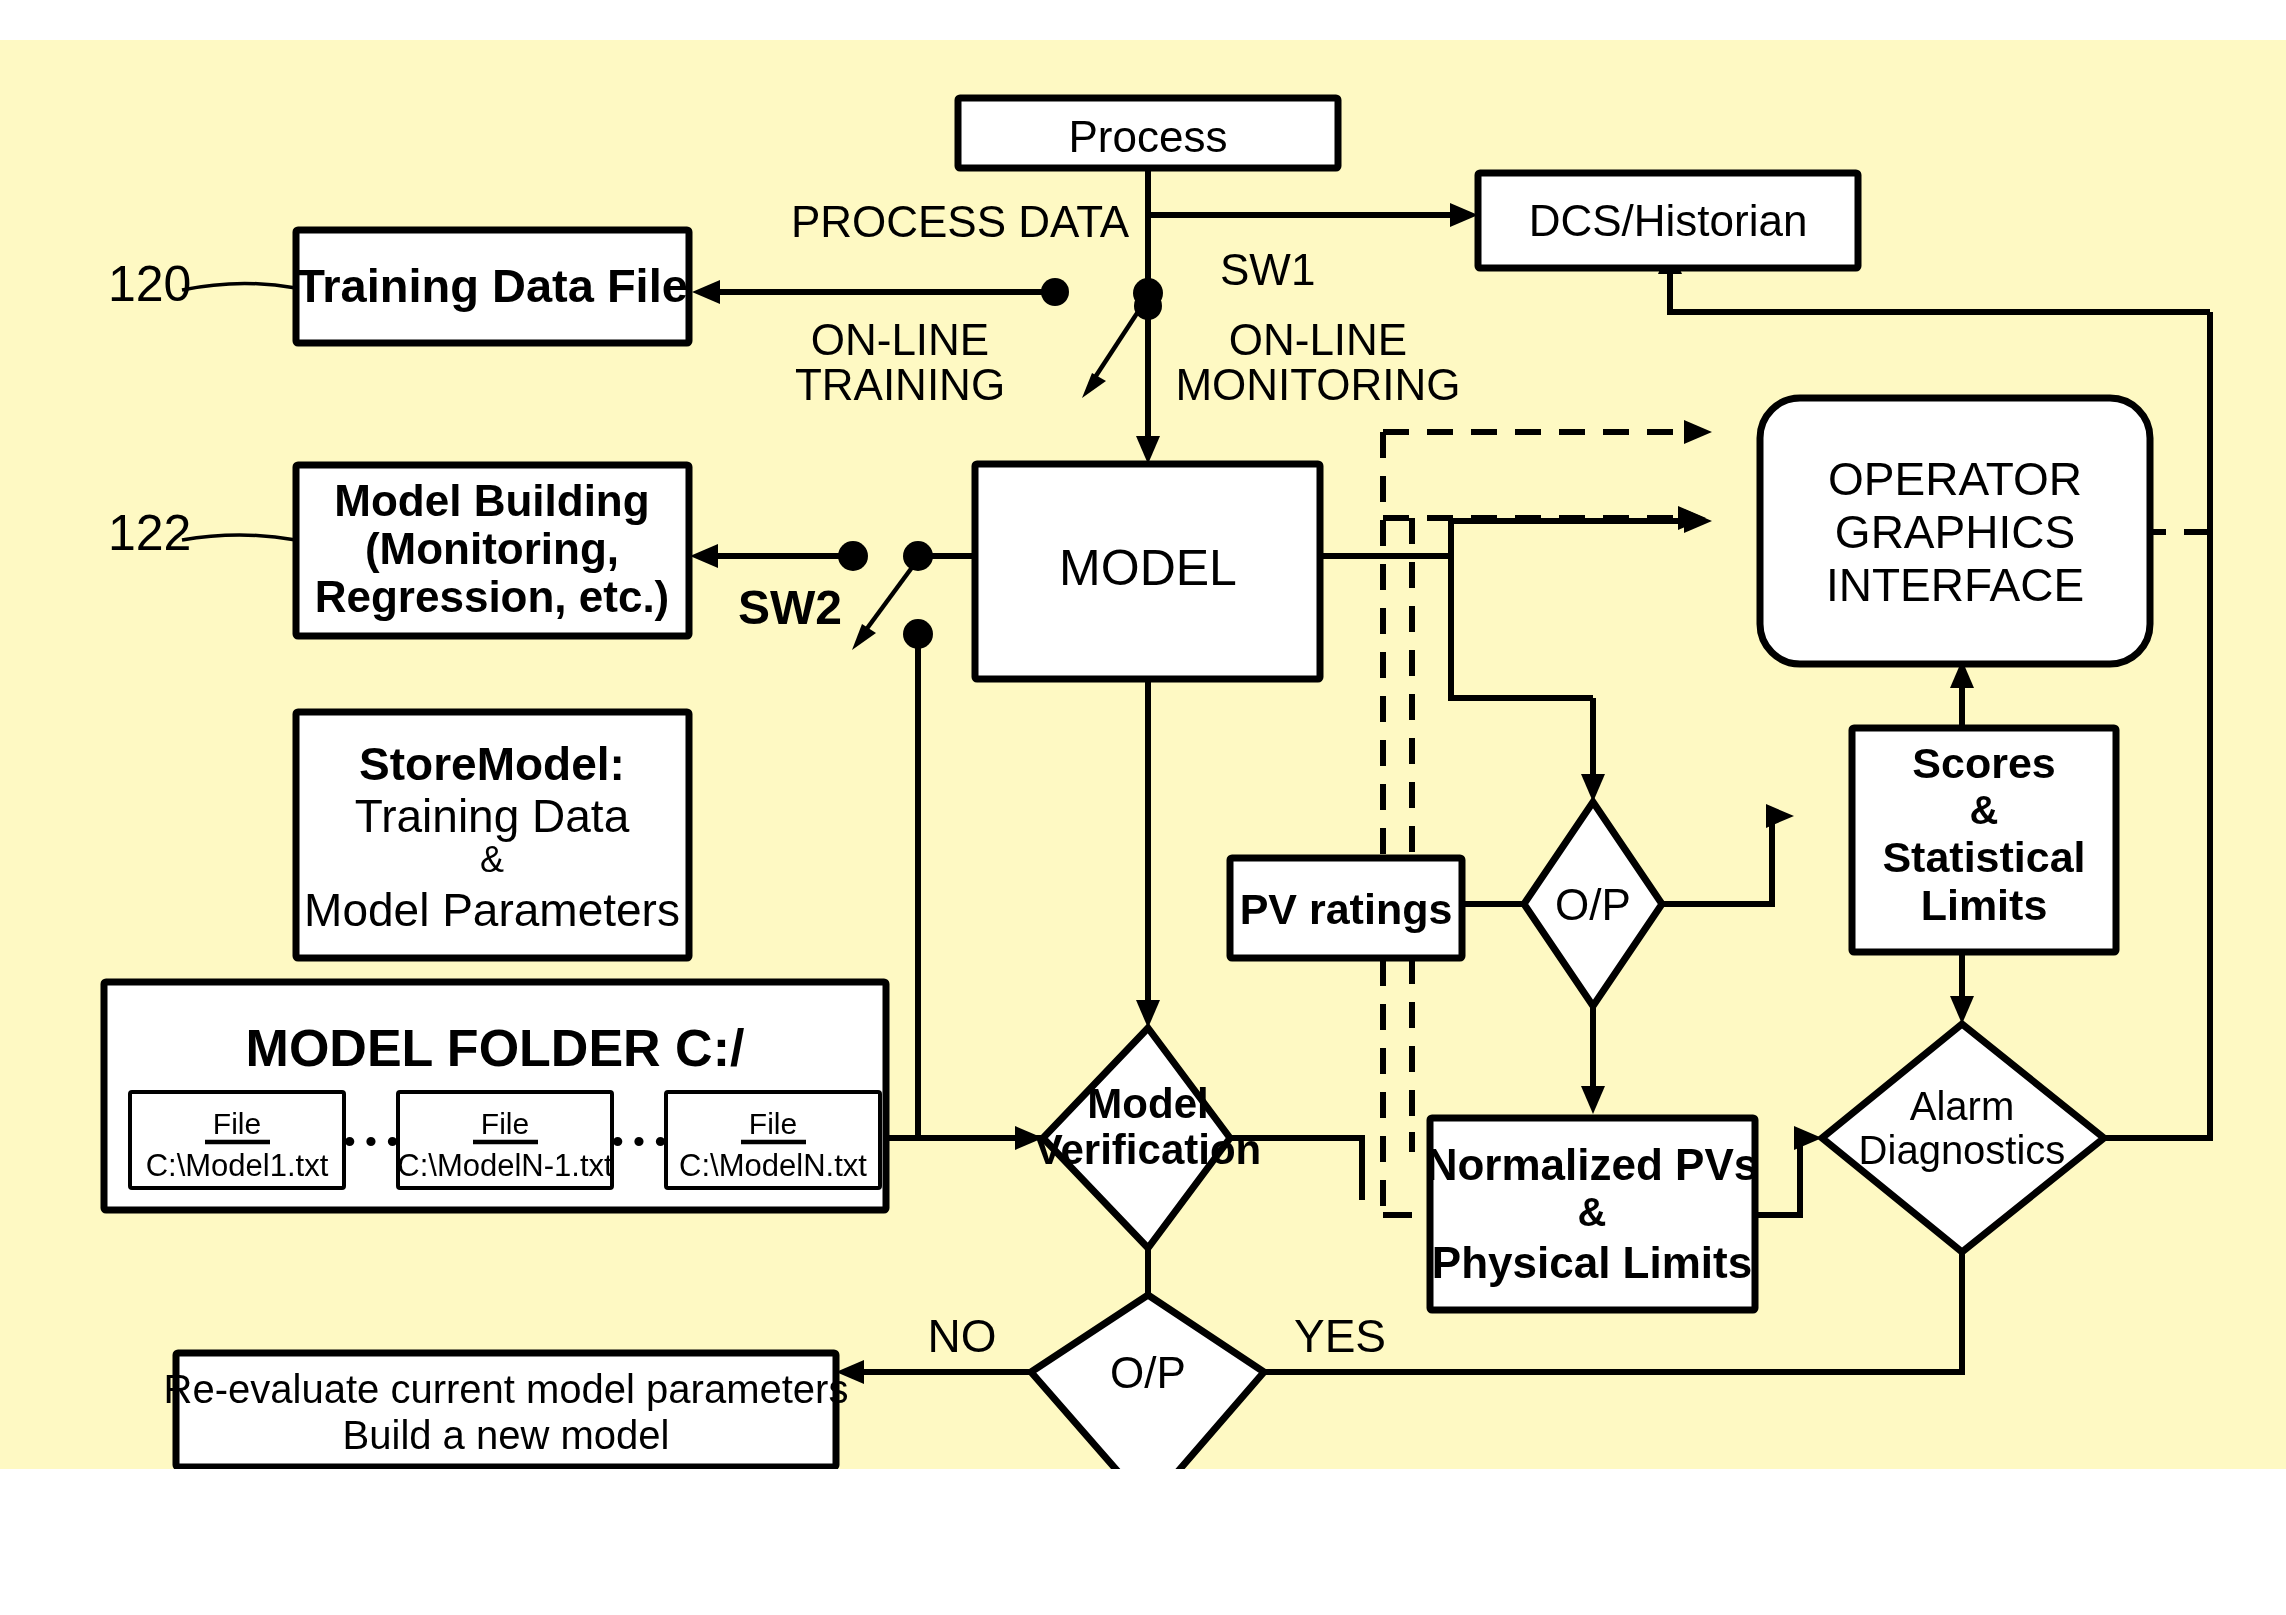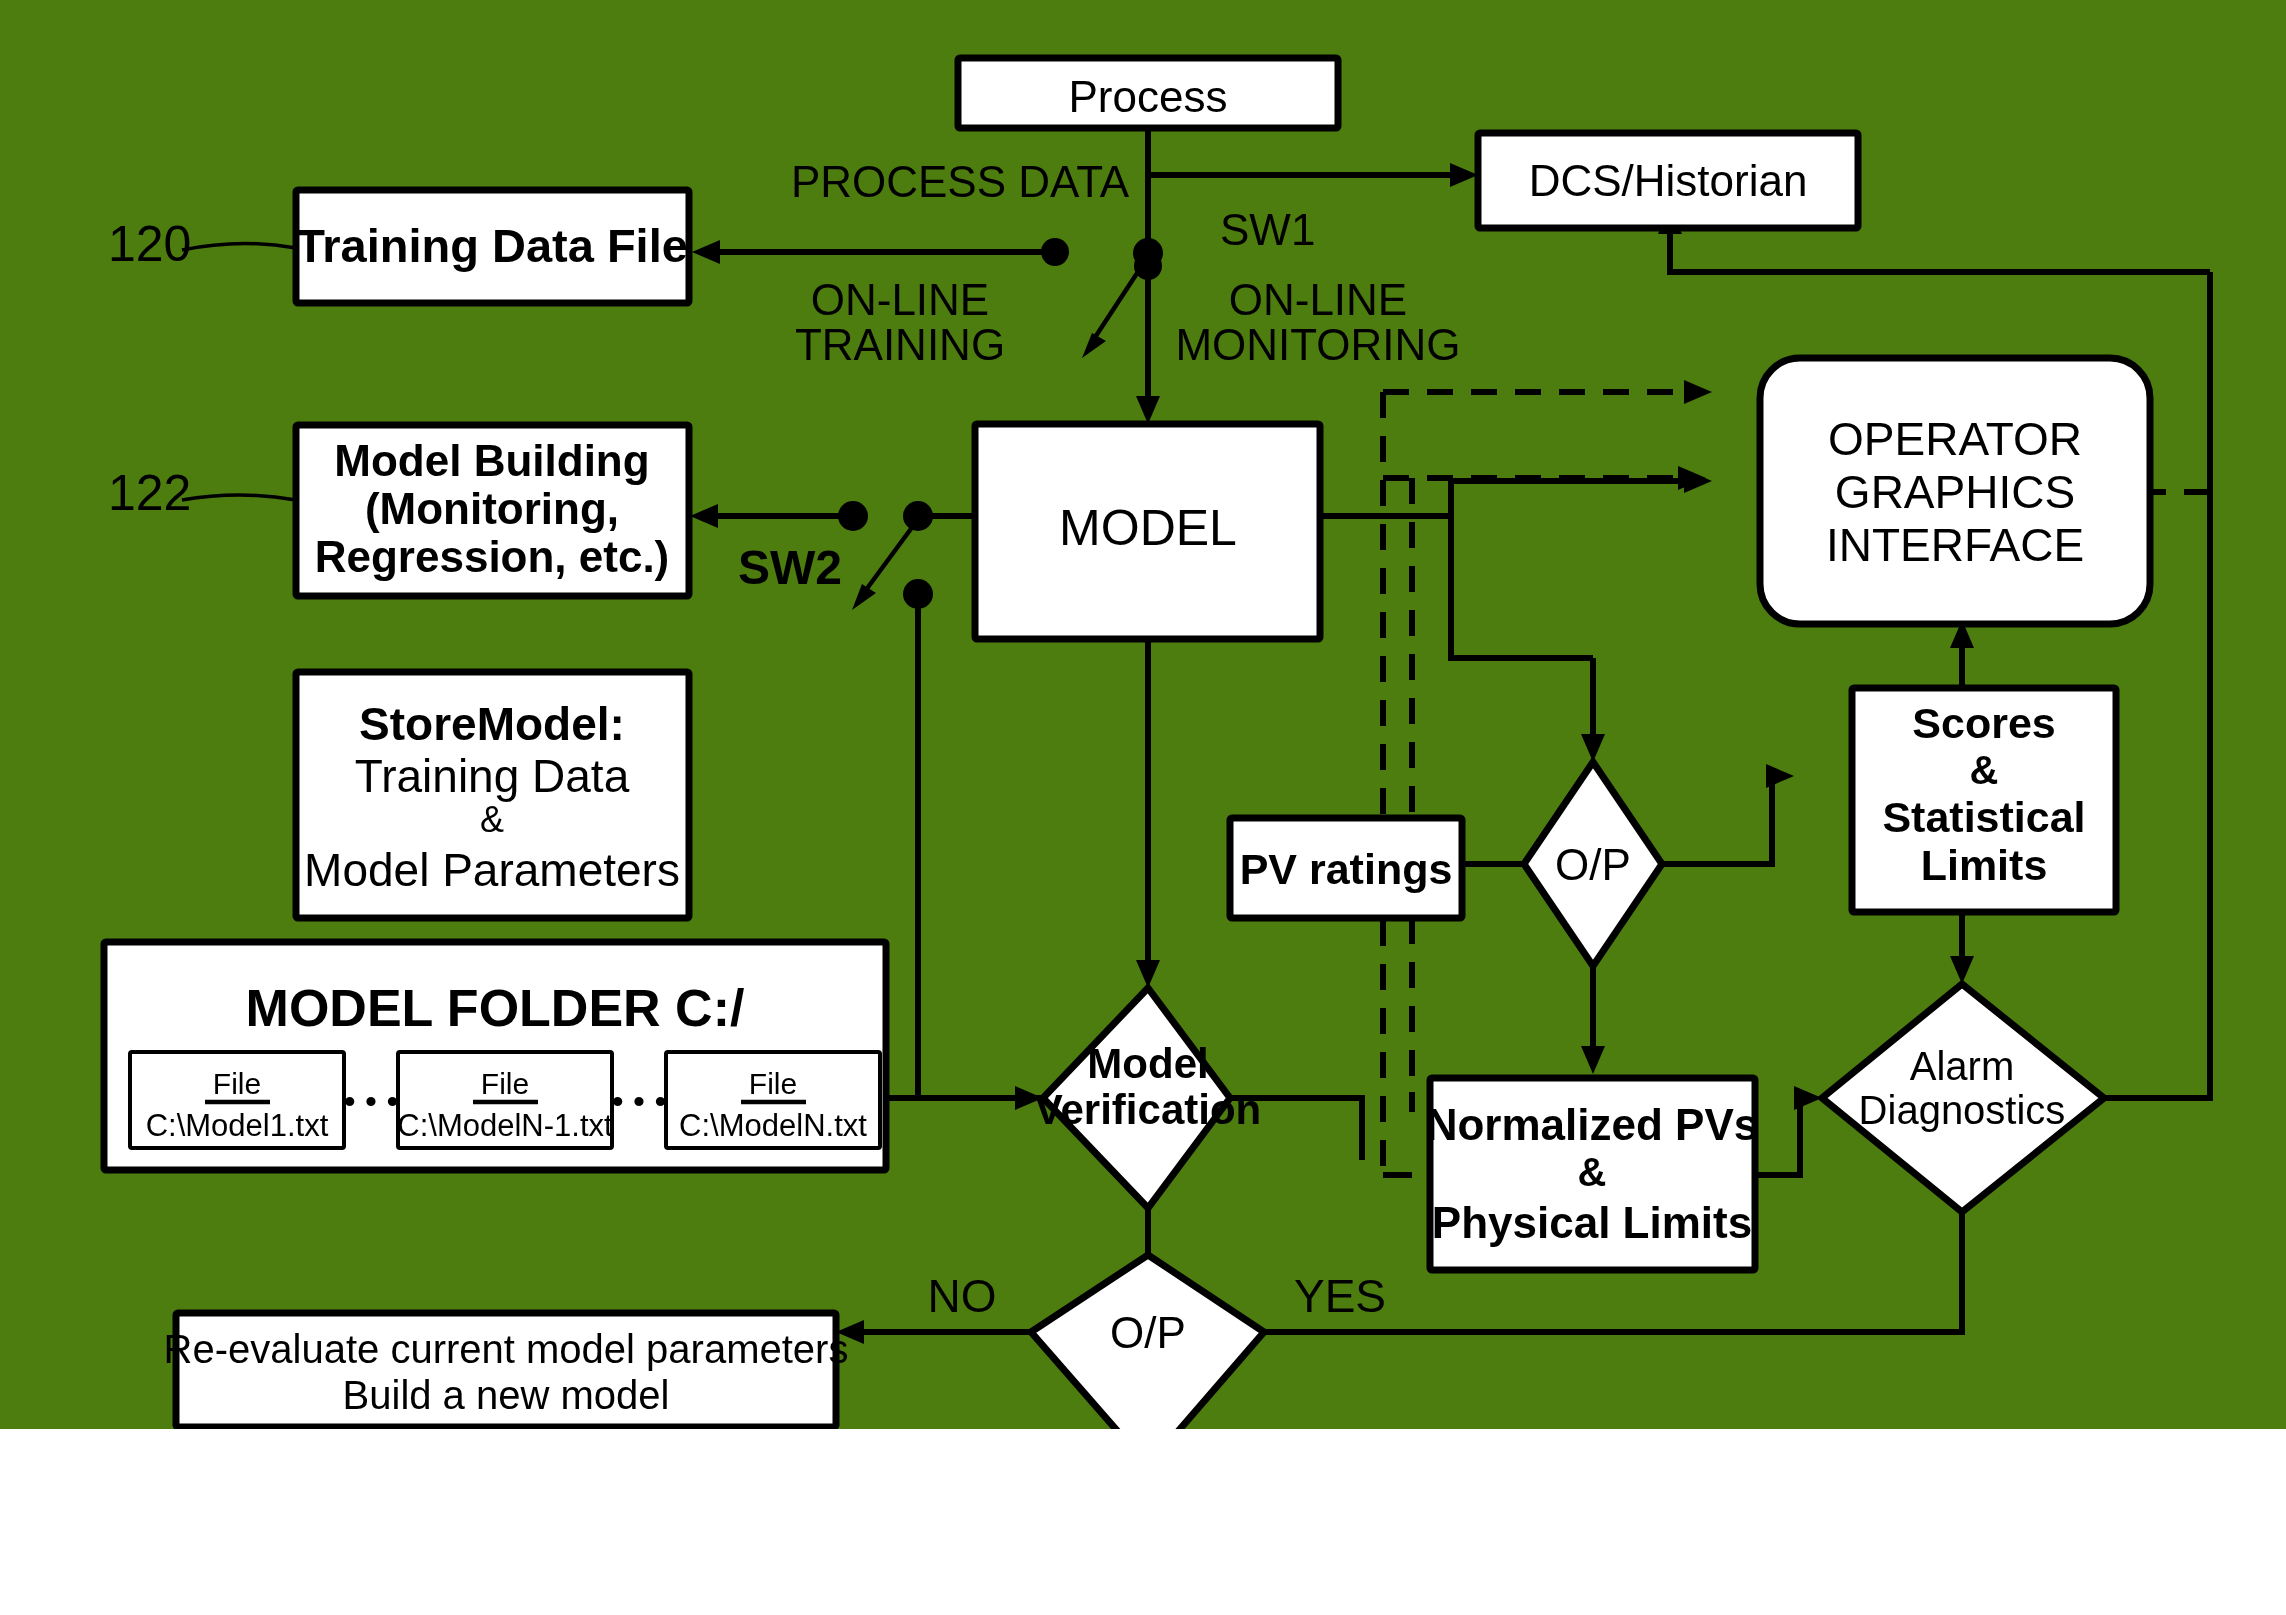--- a/index.html
+++ b/index.html
@@ -1,17 +1,17 @@
 <!DOCTYPE html>
 <html><head>
 <meta charset="utf-8">
 <style>
   html,body{margin:0;padding:0;background:#ffffff;}
   body{font-family:"Liberation Sans",sans-serif;}
-  #root{position:relative;width:2286px;height:1429px;background:#4d7c0f;overflow:hidden;}
+  #root{position:relative;width:2286px;height:1429px;background:#fef9c3;overflow:hidden;margin-top:40px;}
   svg{position:absolute;top:0;left:0;width:2286px;height:1615px;}
   .bx{fill:#ffffff;stroke:#000000;stroke-width:7;}
   .bx-thin{fill:#ffffff;stroke:#000000;stroke-width:4;}
   .dia{fill:#ffffff;stroke:#000000;stroke-width:7;}
   .ln{stroke:#000000;stroke-width:6;fill:none;}
   .ln-thin{stroke:#000000;stroke-width:4.5;fill:none;}
   .dash{stroke:#000000;stroke-width:6;fill:none;stroke-dasharray:26 18;}
   .leader{stroke:#000000;stroke-width:3.5;fill:none;}
   .nodedot{fill:#000000;}
   text{font-family:"Liberation Sans",sans-serif;fill:#000000;}

